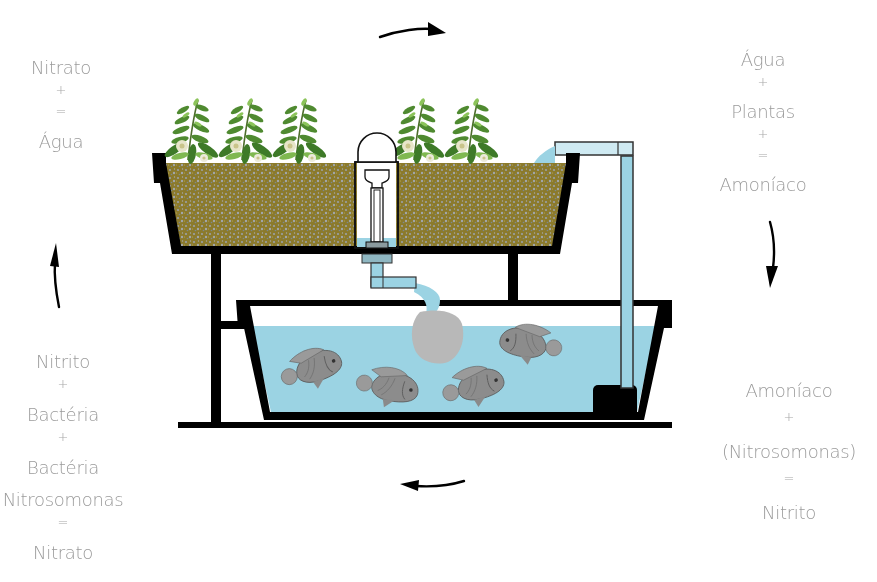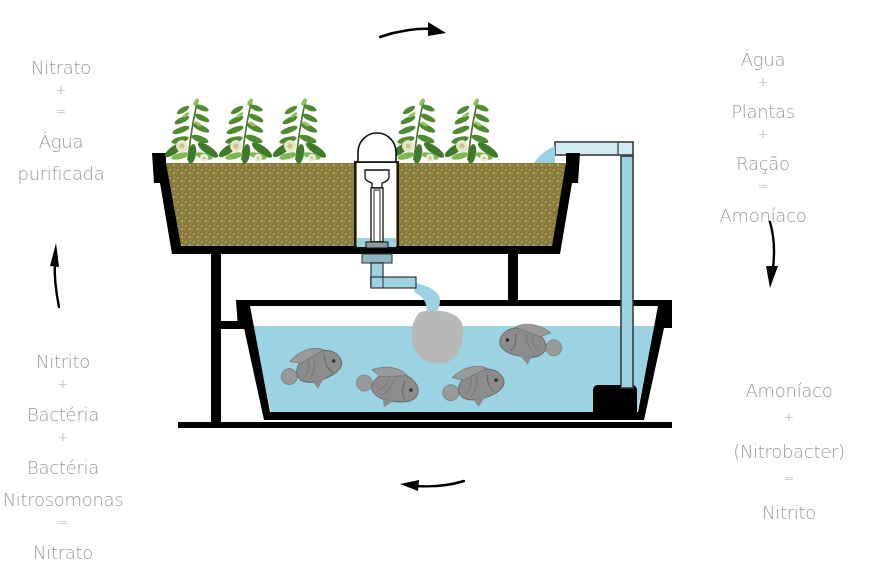--- a/index.html
+++ b/index.html
@@ -19,35 +19,33 @@
     svg.diagram { position: absolute; left: 0; top: 0; }
   </style>
 </head>
 <body>
 
 <div class="label-block" id="block-top-left">
     <span class="line">Nitrato</span>
     <span class="op">+</span>
     <span class="op">=</span>
     <span class="line">Água</span>
-    <span class="line">purificada</span>
   </div>
 <div class="label-block" id="block-top-right">
     <span class="line">Água</span>
     <span class="op">+</span>
     <span class="line">Plantas</span>
     <span class="op">+</span>
-    <span class="line">Ração</span>
     <span class="op">=</span>
     <span class="line">Amoníaco</span>
   </div>
 <div class="label-block" id="block-bottom-right">
     <span class="line">Amoníaco</span>
     <span class="op">+</span>
-    <span class="line">(Nitrobacter)</span>
+    <span class="line">(Nitrosomonas)</span>
     <span class="op">=</span>
     <span class="line">Nitrito</span>
   </div>
 <div class="label-block" id="block-bottom-left">
     <span class="line">Nitrito</span>
     <span class="op">+</span>
     <span class="line">Bactéria</span>
     <span class="op">+</span>
     <span class="line">Bactéria</span>
     <span class="line">Nitrosomonas</span>

